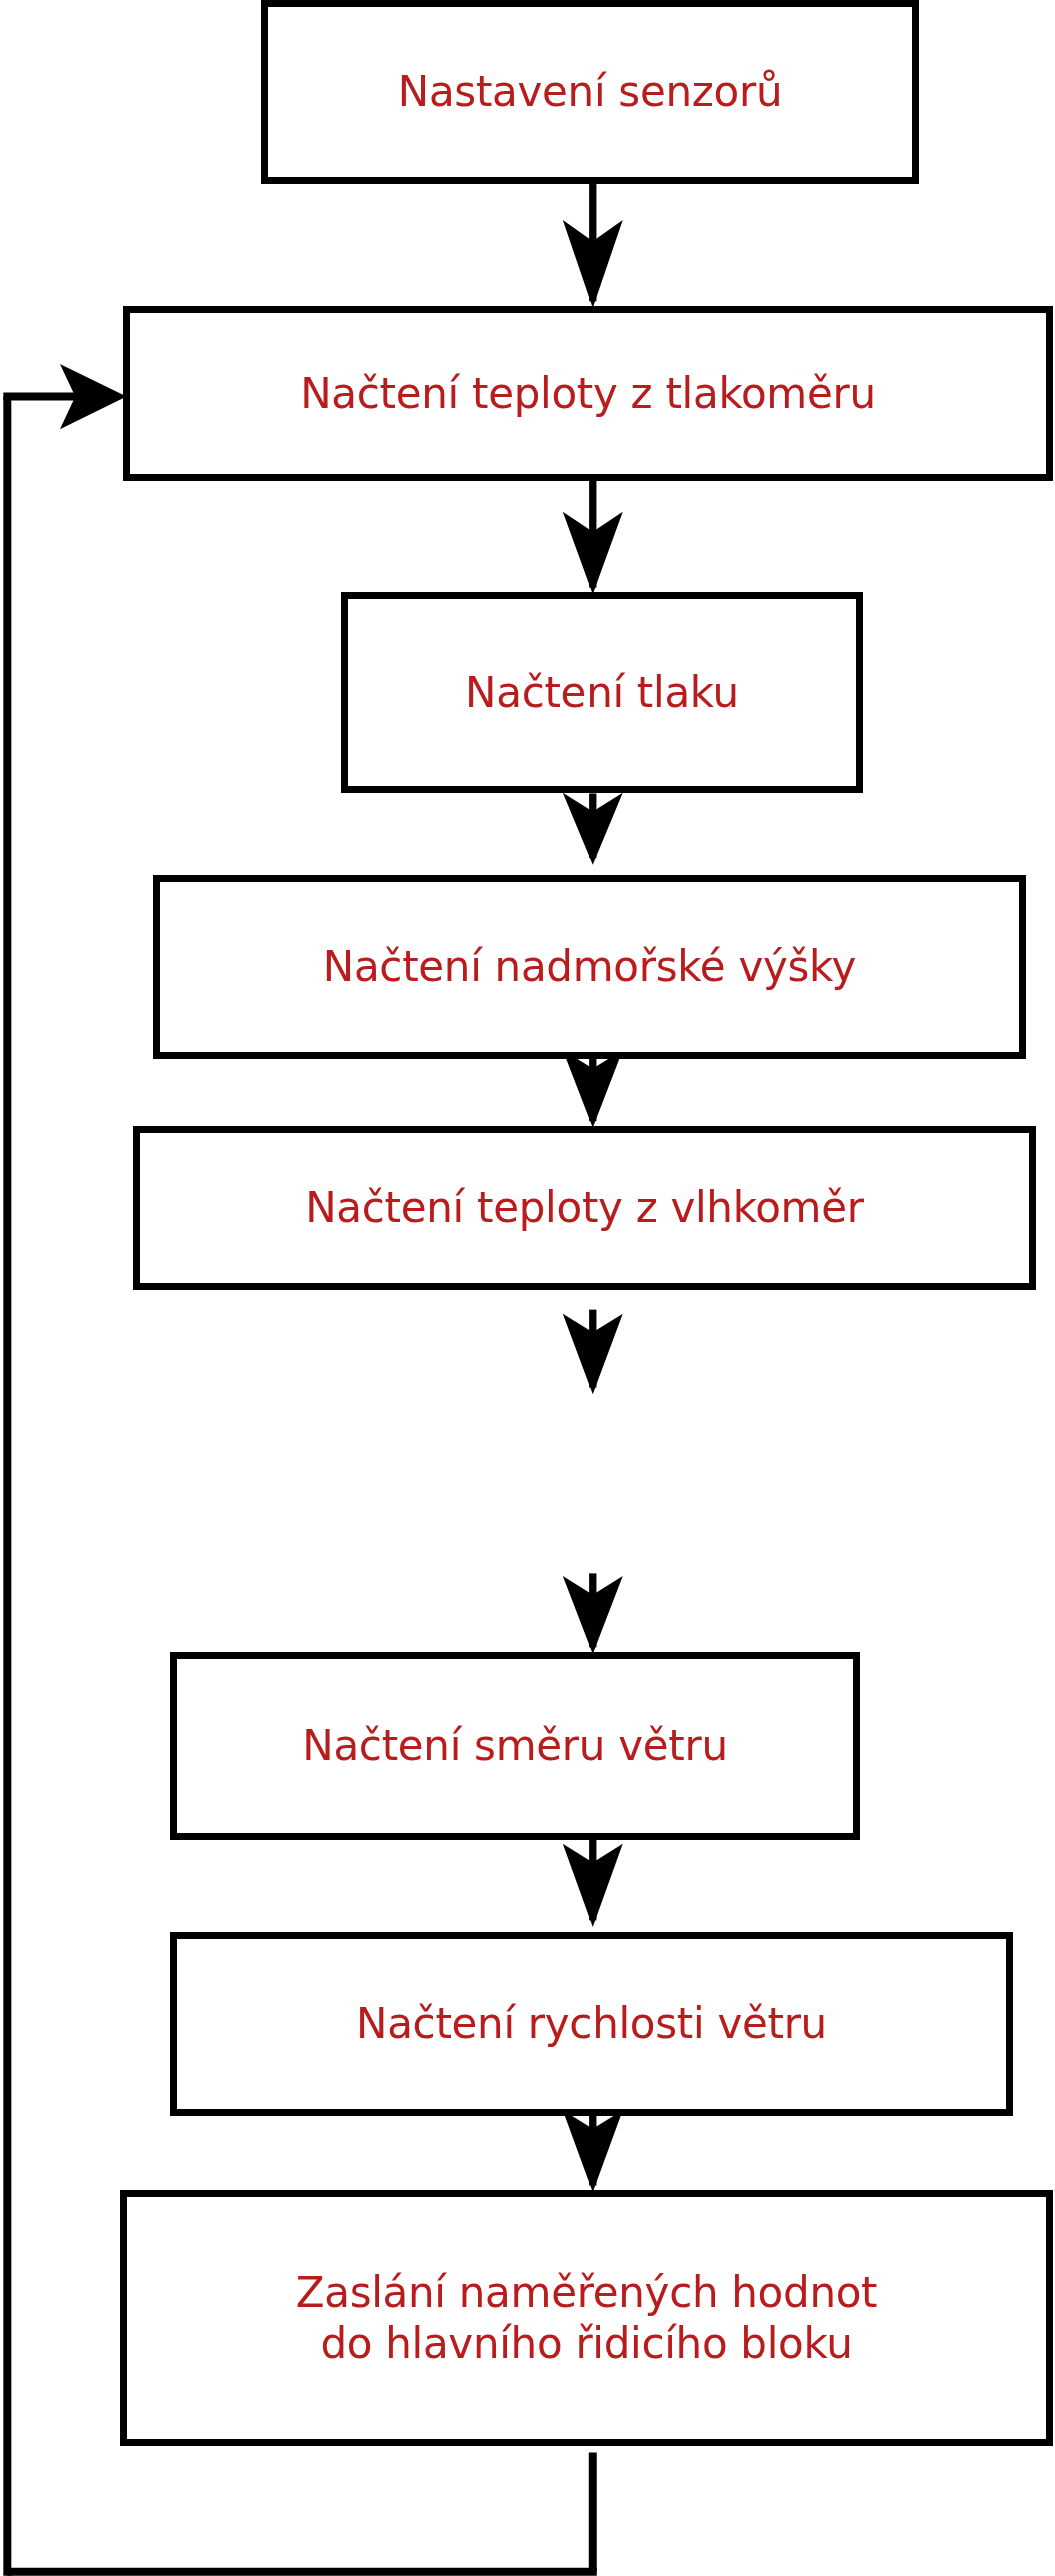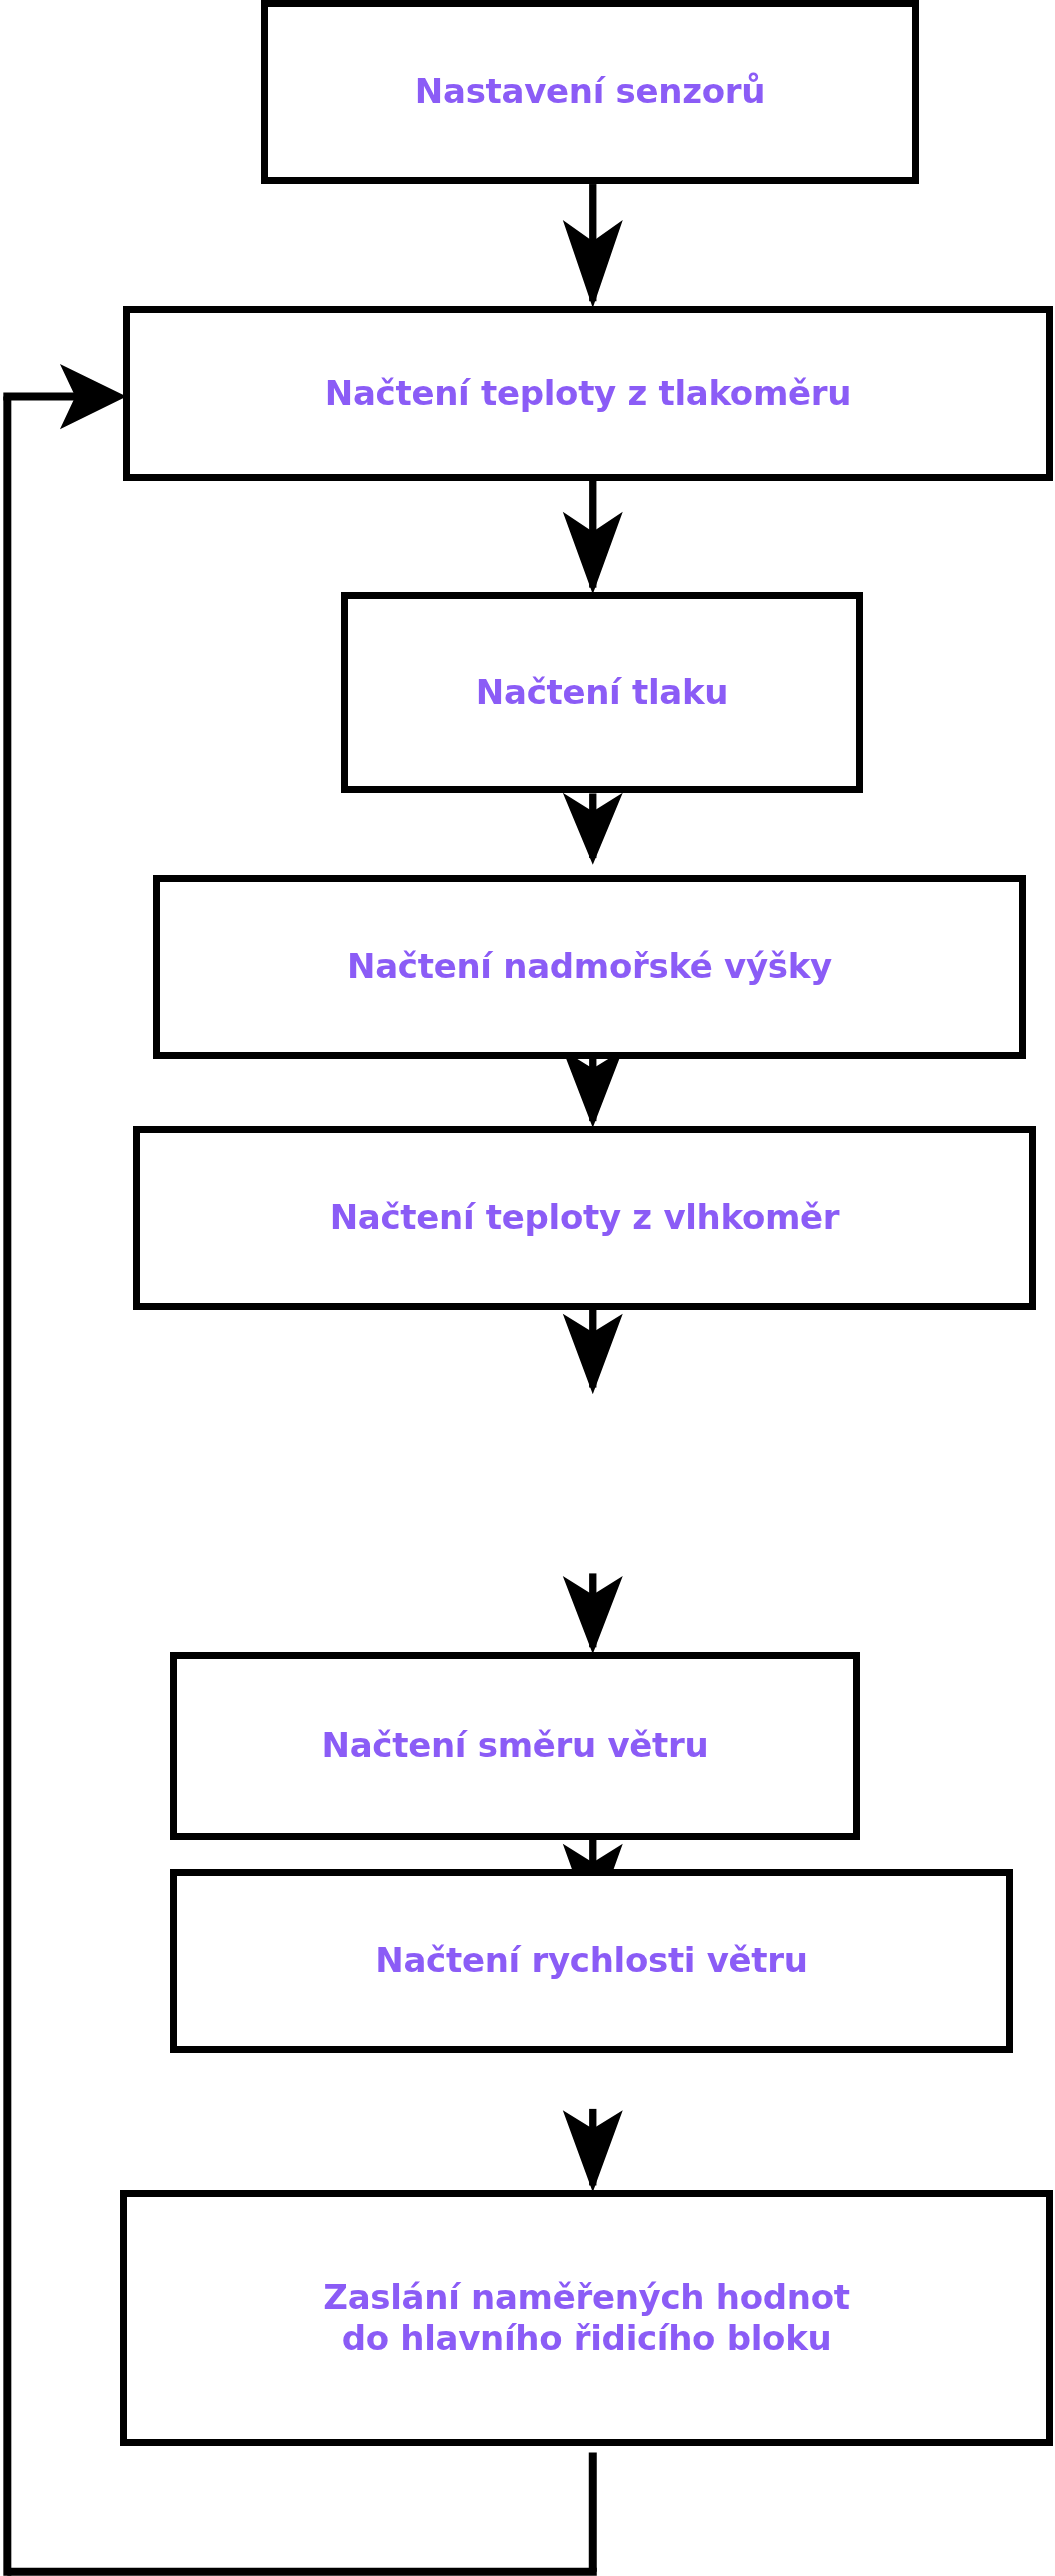--- a/index.html
+++ b/index.html
@@ -30,27 +30,26 @@
     box-sizing: border-box;
     border: 7.3px solid #000000;
     background: #ffffff;
     display: flex;
     align-items: center;
     justify-content: center;
     text-align: center;
   }
   .node-label {
     font-family: "DejaVu Sans", sans-serif;
-    font-size: 34px;
+    font-size: 42px;
     line-height: 1.22;
-    color: #8b5cf6;
+    color: #b91c1c;
     letter-spacing: -0.3px;
     white-space: pre-line;
     padding: 0 6.7px;
-    font-weight: bold;
   }
 </style>
 </head>
 <body>
 
 <div id="flow-root">
 
   <svg id="flow-svg" viewBox="0 0 1584 3867" xmlns="http://www.w3.org/2000/svg">
 
     <g>
@@ -116,30 +115,30 @@
   </div>
 
   <div class="node-box" style="left:341px; top:592px; width:522px; height:201px;">
     <span class="node-label">Načtení tlaku</span>
   </div>
 
   <div class="node-box" style="left:153px; top:863px; width:873px; height:184px;margin-top:12px;">
     <span class="node-label">Načtení nadmořské výšky</span>
   </div>
 
-  <div class="node-box" style="left:133px; top:1126px; width:903px; height:184px;">
+  <div class="node-box" style="left:133px; top:1126px; width:903px; height:164px;">
     <span class="node-label">Načtení teploty z vlhkoměr</span>
   </div>
 
 
   <div class="node-box" style="left:170px; top:1652px; width:690px; height:188px;">
     <span class="node-label">Načtení směru větru</span>
   </div>
 
-  <div class="node-box" style="left:170px; top:1869px; width:843px; height:184px;">
+  <div class="node-box" style="left:170px; top:1932px; width:843px; height:184px;">
     <span class="node-label">Načtení rychlosti větru</span>
   </div>
 
   <div class="node-box" style="left:120px; top:2190px; width:933px; height:256px;">
     <span class="node-label">Zaslání naměřených hodnot
 do hlavního řidicího bloku</span>
   </div>
 
 </div>
 

